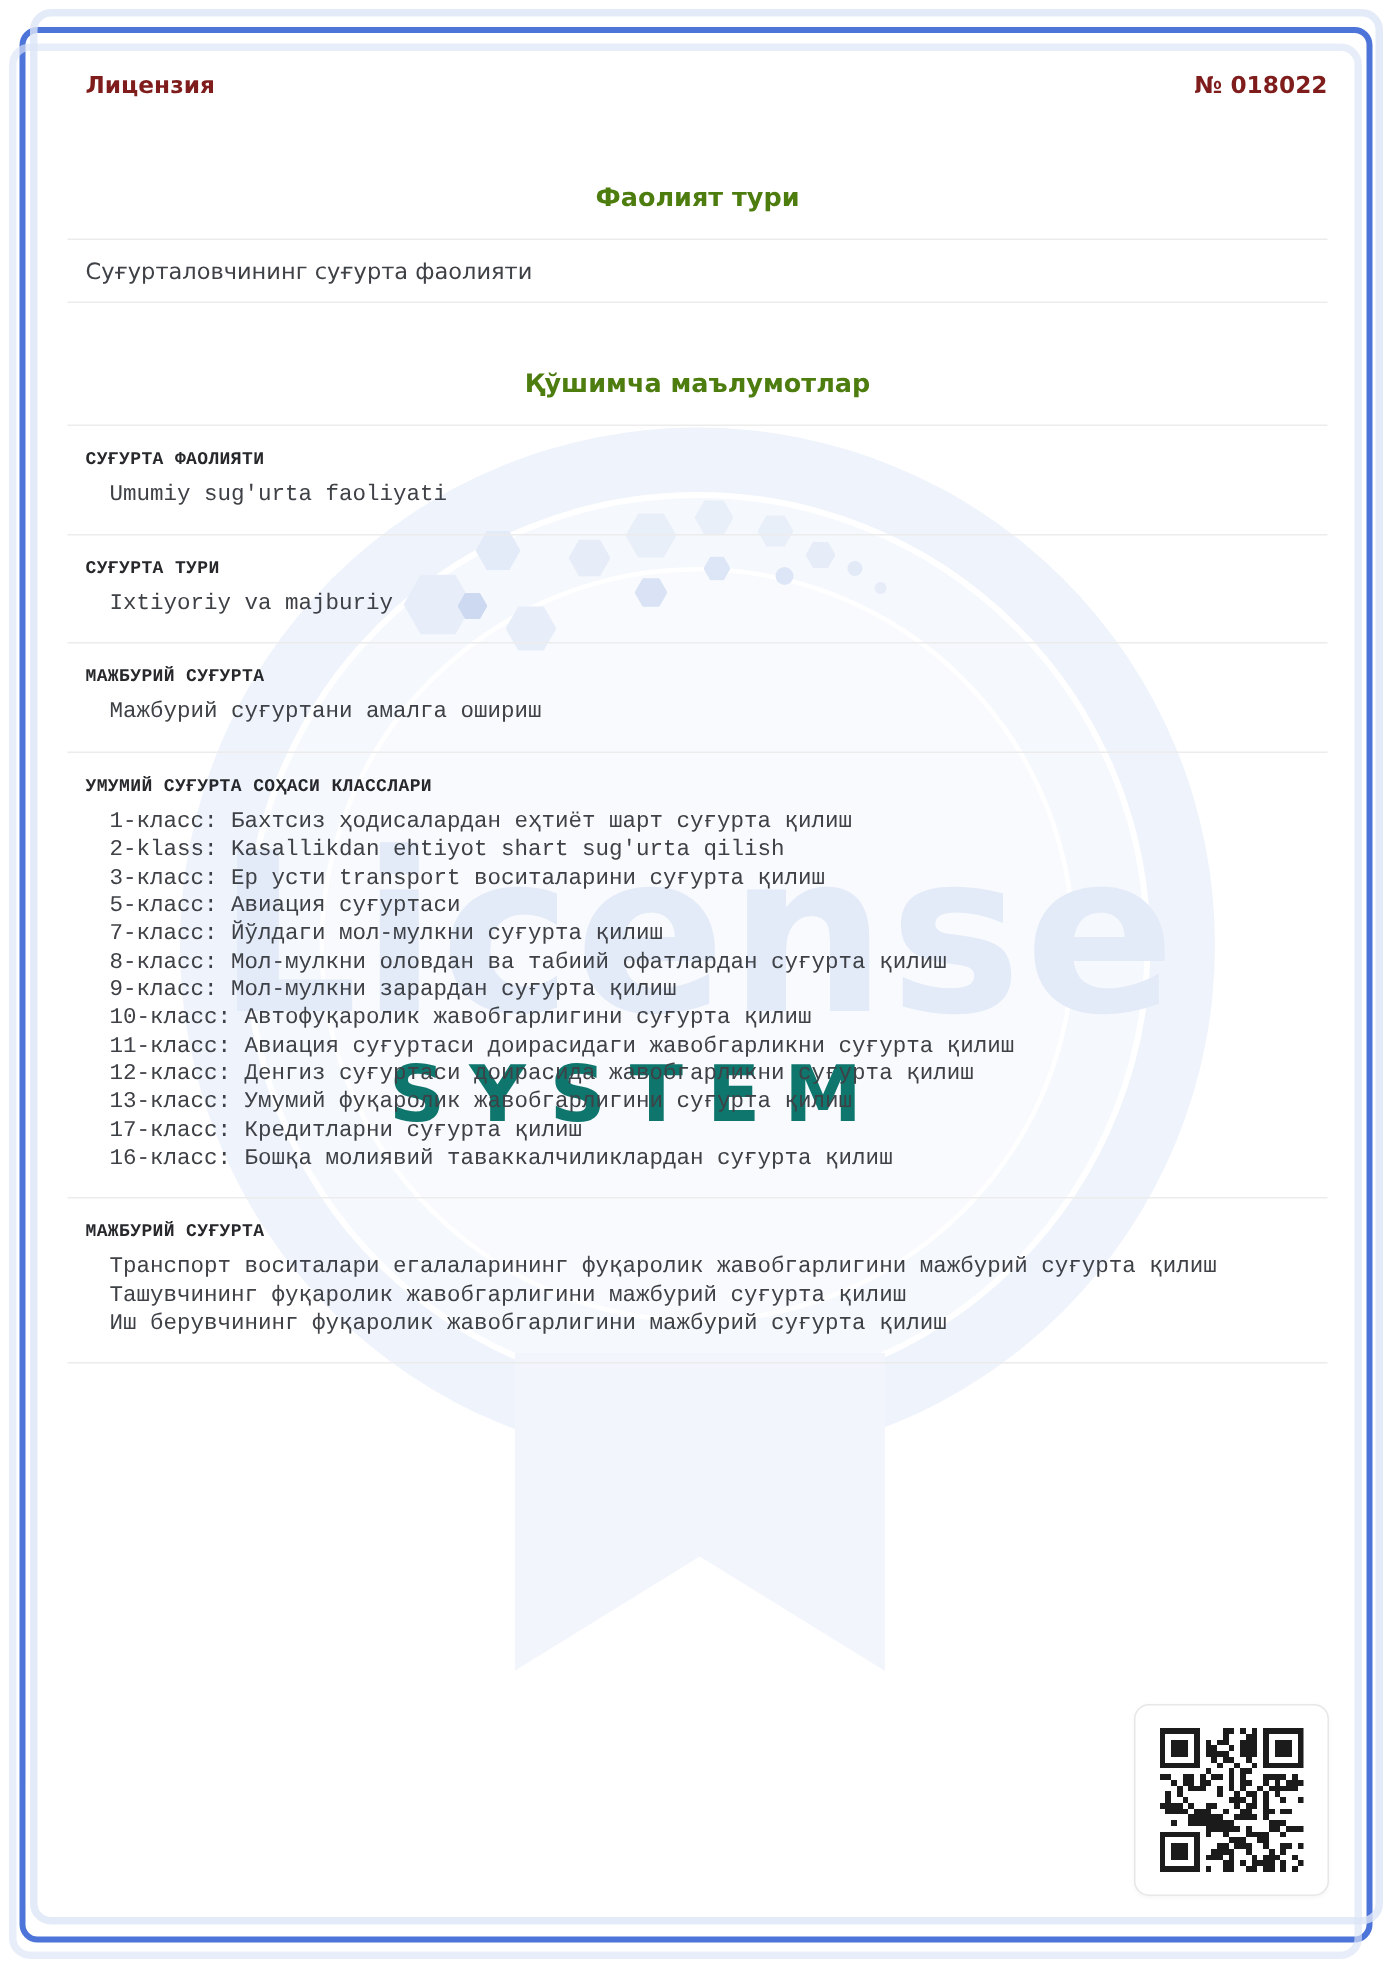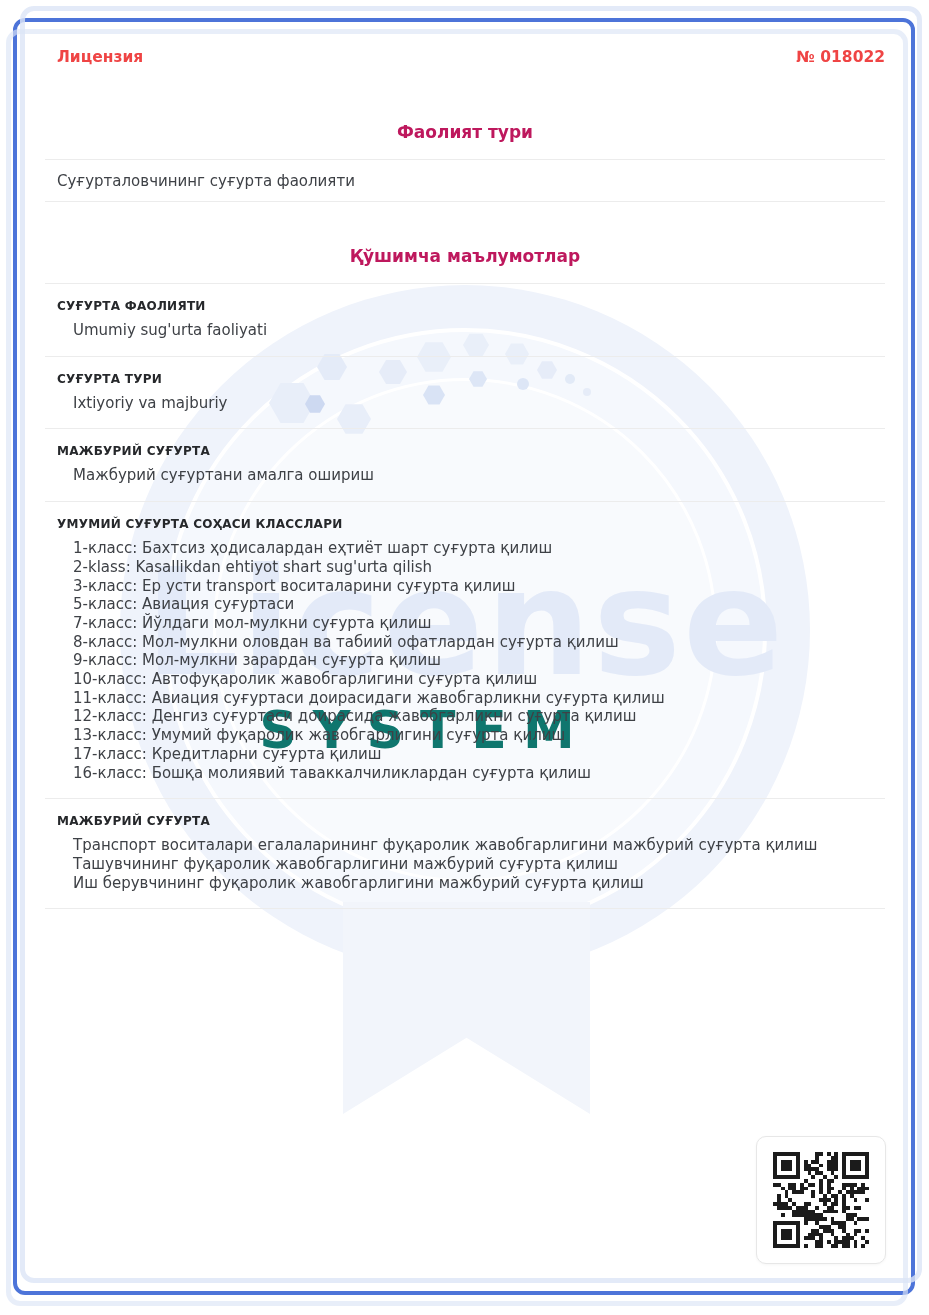--- a/index.html
+++ b/index.html
@@ -30,28 +30,28 @@
   .wm-license{position:absolute;left:108px;top:495px;width:680px;text-align:center;
               font-size:148px;font-weight:700;letter-spacing:2px;color:#e3eaf8;margin-top:20px;}
   .wm-system{position:absolute;left:108px;top:678px;width:600px;text-align:center;
              font-size:52px;font-weight:600;letter-spacing:16px;color:#0f766e;}
   .hex{position:absolute;clip-path:polygon(25% 6.7%,75% 6.7%,100% 50%,75% 93.3%,25% 93.3%,0% 50%);}
   .dot{position:absolute;border-radius:50%;}
 
   
   .content{position:absolute;left:45px;top:22px;width:840px;z-index:2;}
   .header-row{display:flex;justify-content:space-between;align-items:baseline;
-              padding:26px 0 0 12px;font-size:15.5px;font-weight:600;color:#ef4444;}
-  .sec-title{margin:56px 0 0;text-align:center;font-size:17px;font-weight:700;color:#be185d;
+              padding:26px 0 0 12px;font-size:15.5px;font-weight:600;color:#7f1d1d;}
+  .sec-title{margin:56px 0 0;text-align:center;font-size:17px;font-weight:700;color:#4d7c0f;
              padding-bottom:17px;}
   .sec-title.second{margin-top:44px;}
   .activity-row{border-top:1px solid #ececec;border-bottom:1px solid #ececec;
                 padding:12px 0 11px 12px;font-size:15px;color:#3e4146;}
   .blocks{border-top:1px solid #ececec;}
-  .block{padding:15px 0 16px;border-bottom:1px solid #ececec;}
+  .block{padding:15px 0 16px;border-bottom:1px solid #ececec;font-family:Liberation Mono, monospace;}
   .block-label{margin:0 0 8px 12px;font-size:12px;line-height:14px;font-weight:700;
                letter-spacing:.25px;color:#26282b;}
   .block-line{margin-left:28px;font-size:15px;line-height:18.7px;color:#3e4146;}
 
   
   .qr-card{position:absolute;left:756px;top:1136px;width:130px;height:128px;box-sizing:border-box;
            background:#fff;border:1px solid #e7e7e7;border-radius:10px;z-index:3;
            display:flex;align-items:center;justify-content:center;box-shadow:0 1px 3px rgba(0,0,0,.04);}
   .qr-card svg{display:block;}
 </style>

